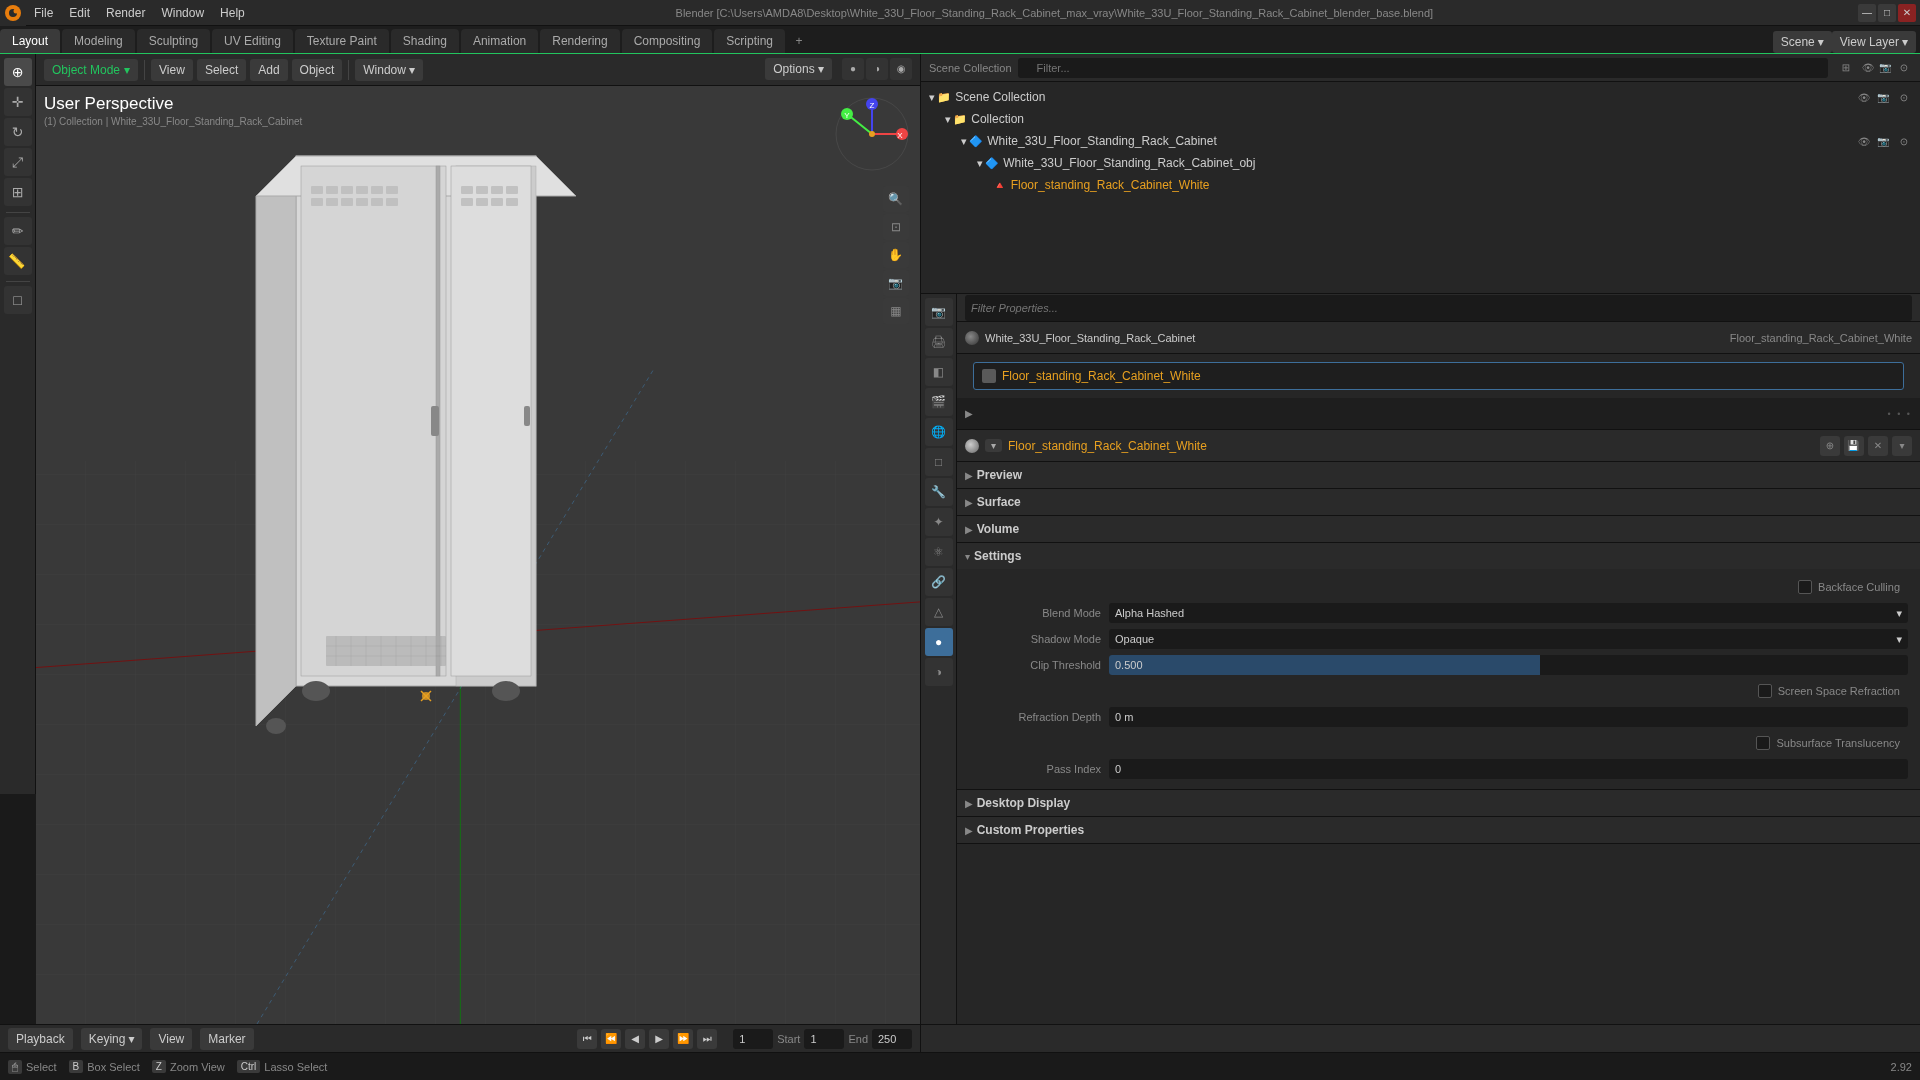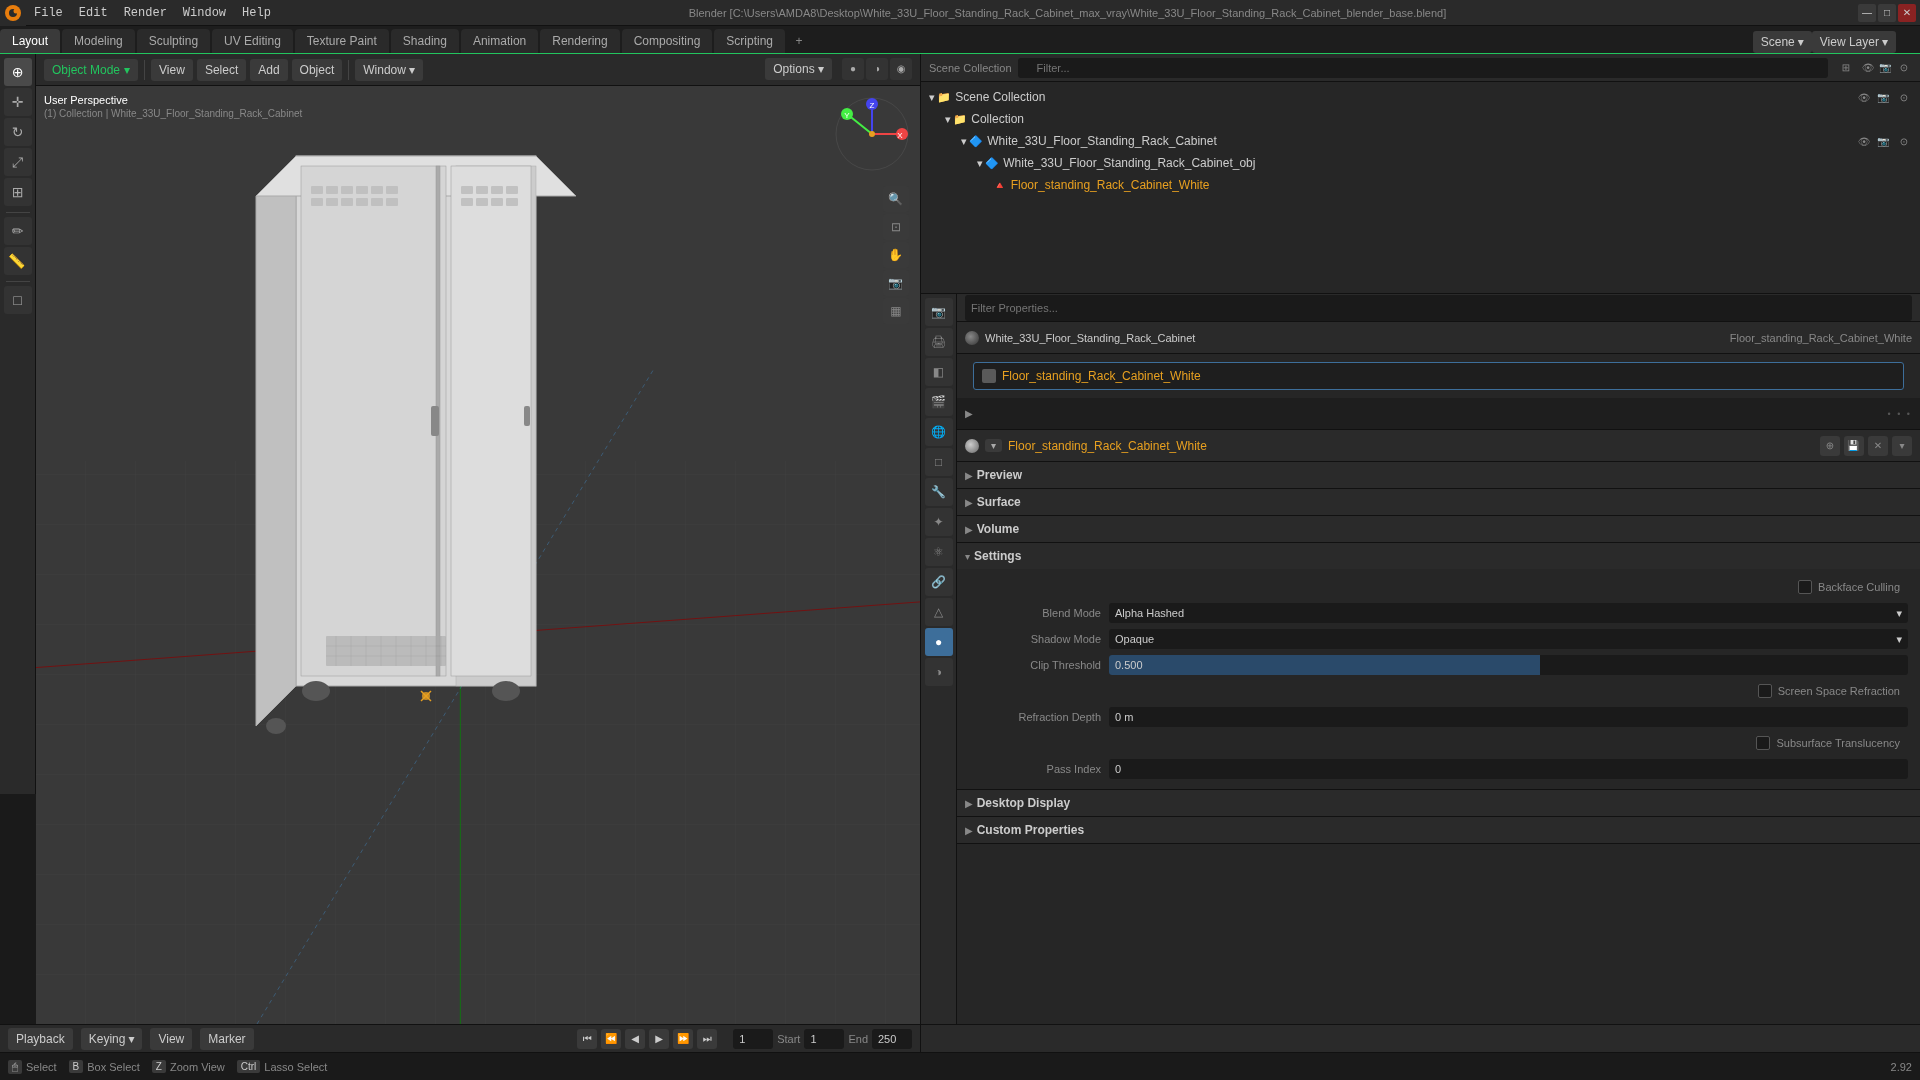--- a/index.html
+++ b/index.html
@@ -32,21 +32,20 @@
       display: flex; align-items: center; justify-content: center;
       font-size: 14px;
     }
     .menu-item {
       padding: 2px 8px;
       height: 26px;
       display: flex; align-items: center;
       cursor: pointer;
       font-size: 12px;
       color: #cccccc;
-      font-family: Liberation Mono, monospace;
     }
     .title-bar {
       flex: 1;
       display: flex;
       align-items: center;
       justify-content: center;
       font-size: 11px;
       color: #888;
     }
     .window-controls {
@@ -93,21 +92,21 @@
     }
     .ws-tab-plus {
       width: 24px; height: 24px;
       display: flex; align-items: center; justify-content: center;
       color: #888;
       cursor: pointer;
     }
     .ws-tab-right {
       margin-left: auto;
       display: flex; align-items: center;
-      padding-right: 24px;
+      padding-right: 4px;
     }
 
     
     #left-toolbar {
       position: absolute;
       left: 0; top: 54px;
       width: 36px;
       height: 740px;
       background: #2a2a2a;
       border-right: 1px solid #111;
@@ -290,20 +289,21 @@
     }
     .prop-search {
       flex: 1;
       height: 26px;
       background: #1a1a1a;
       border: none;
       border-radius: 3px;
       color: #ccc;
       padding: 12px 6px;
       font-size: 11px;
+      font-style: italic;
     }
 
     
     .mat-header {
       height: 32px;
       background: #2a2a2a;
       display: flex;
       align-items: center;
       padding: 0 8px;
       border-bottom: 1px solid #111;
@@ -639,21 +639,21 @@
   <svg style="position:absolute;bottom:0;left:0;width:100%;height:100%;pointer-events:none;">
 
     <line x1="0" y1="62%" x2="100%" y2="55%" stroke="#8B0000" stroke-width="1" opacity="0.7"></line>
 
     <line x1="48%" y1="20%" x2="48%" y2="100%" stroke="#008B00" stroke-width="1" opacity="0.7"></line>
 
     <line x1="25%" y1="100%" x2="70%" y2="30%" stroke="#4af" stroke-width="1" opacity="0.3" stroke-dasharray="4,4"></line>
   </svg>
 
   <div class="viewport-info">
-    <div style="color:#fff; font-size:11px;">User Perspective</div>
+    <div style="color:#fff; font-size:17px;">User Perspective</div>
     <div style="color:#888; font-size:10px; margin-top:2px;text-align:right;">(1) Collection | White_33U_Floor_Standing_Rack_Cabinet</div>
   </div>
 
   <div style="position:absolute; top:8px; right:8px; width:80px; height:80px;">
     <svg width="80" height="80" viewBox="0 0 80 80">
       <circle cx="40" cy="40" r="36" fill="none" stroke="#555" stroke-width="1" opacity="0.5"></circle>
 
       <line x1="40" y1="40" x2="70" y2="40" stroke="#e44" stroke-width="2"></line>
       <circle cx="70" cy="40" r="6" fill="#e44"></circle>
       <text x="68" y="44" font-size="8" fill="#fff" text-anchor="middle">X</text>

